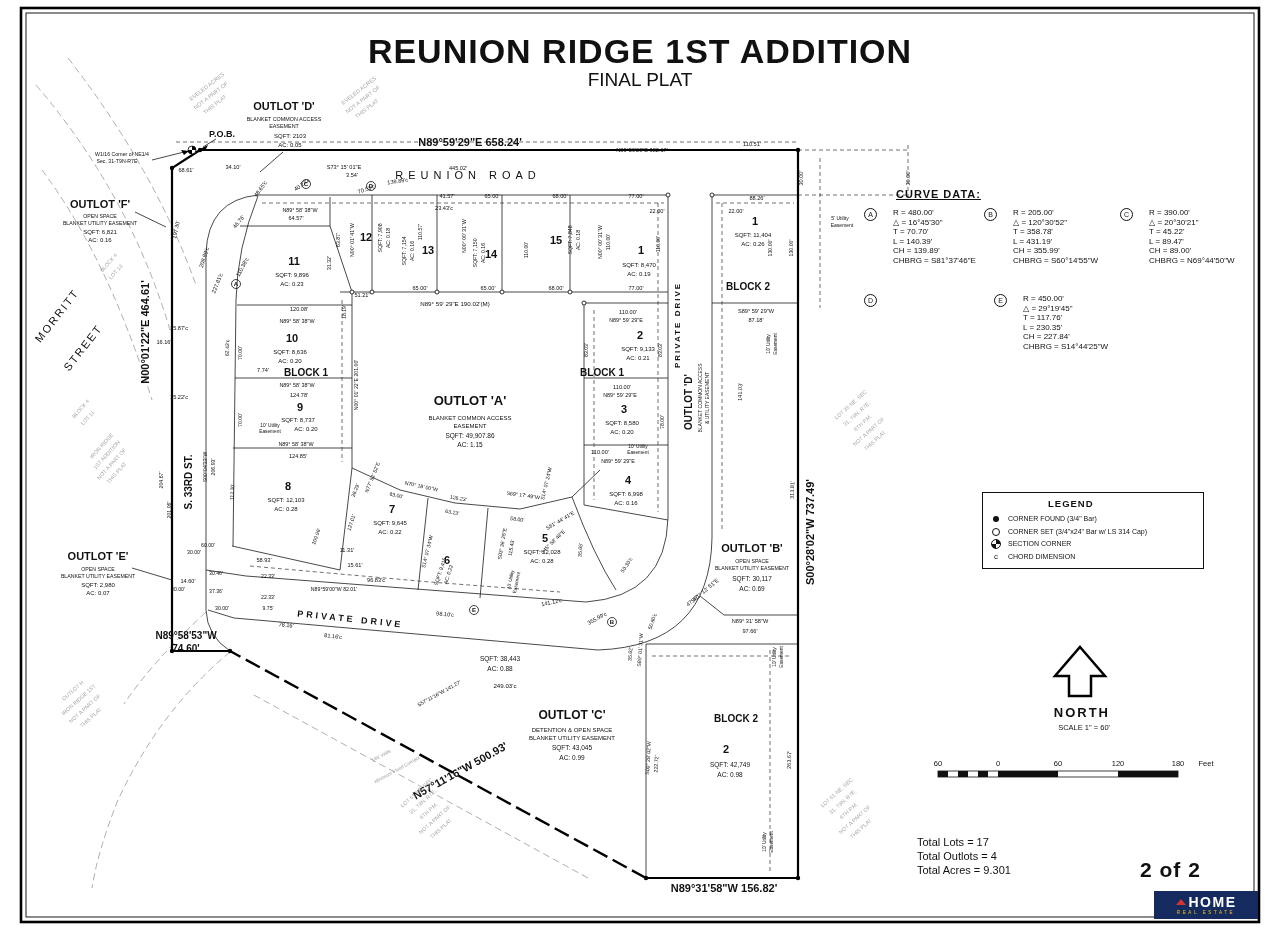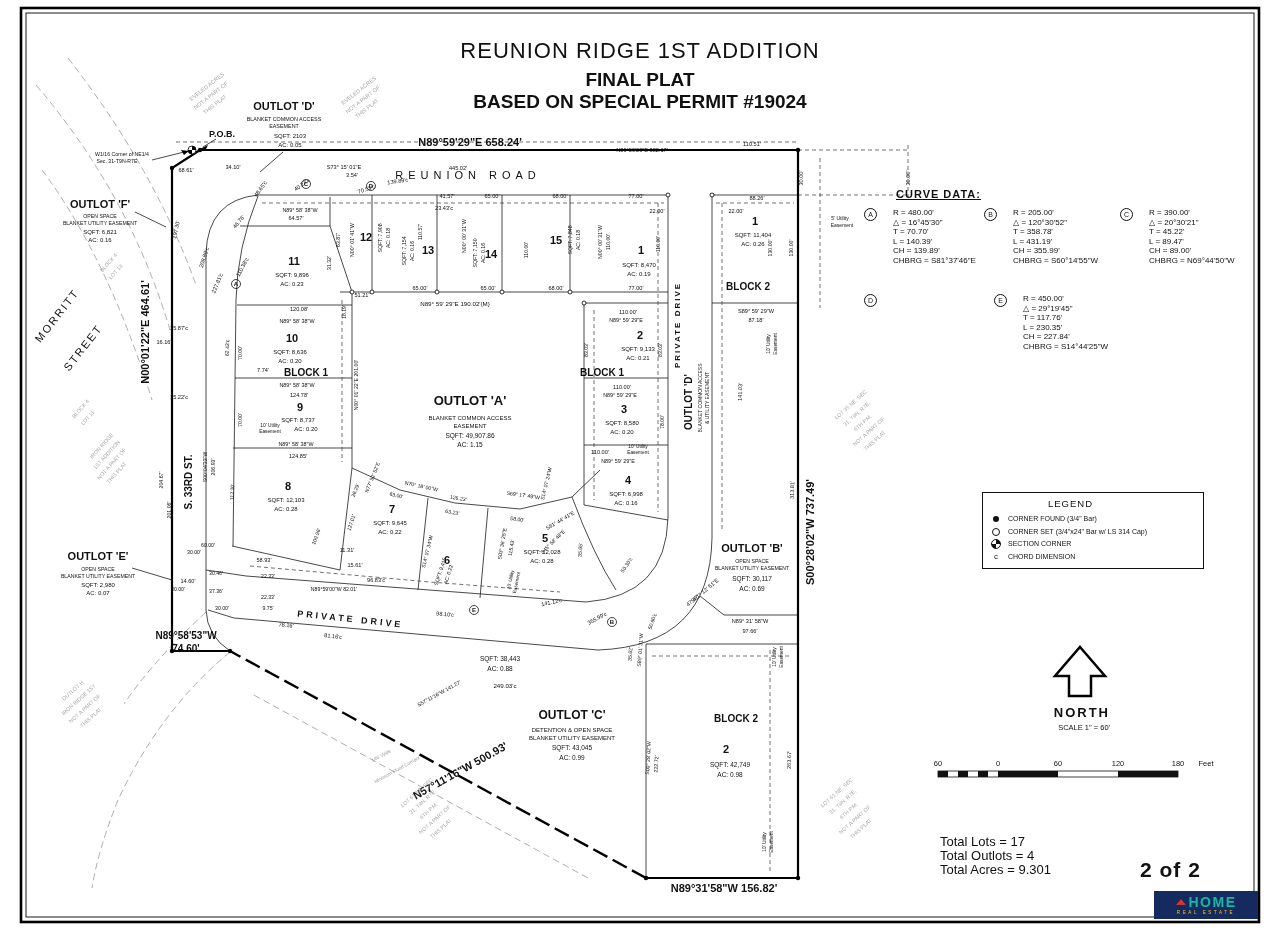--- a/index.html
+++ b/index.html
@@ -7,50 +7,50 @@
         font-family:"Liberation Sans",sans-serif;color:#111;}
   #plat-svg{position:absolute;left:0;top:0;font-family:"Liberation Sans",sans-serif;}
   .ln-frame{fill:none;stroke:#000;stroke-width:2.6;}
   .ln-frame2{fill:none;stroke:#000;stroke-width:0.9;}
   .ln-bound{fill:none;stroke:#000;stroke-width:2.2;}
   .ln-bound-dash{fill:none;stroke:#000;stroke-width:2.4;stroke-dasharray:16 6;}
   .ln-thin{fill:none;stroke:#1a1a1a;stroke-width:0.8;}
   .ln-dash{fill:none;stroke:#333;stroke-width:0.7;stroke-dasharray:4 3;}
   .ln-ghost{fill:none;stroke:#999;stroke-width:0.8;stroke-dasharray:7 4;}
   .title-block{position:absolute;top:33px;left:0;width:100%;text-align:center;}
-  .title-main{font-size:22px;font-weight:normal;letter-spacing:1px;line-height:36px;}
-  .title-sub{font-size:19px;font-weight:bold;line-height:22px;}
+  .title-main{font-size:34px;font-weight:bold;letter-spacing:1px;line-height:36px;}
+  .title-sub{font-size:19px;font-weight:normal;line-height:22px;}
   .curve-data{position:absolute;left:862px;top:190px;width:400px;height:175px;font-size:8px;line-height:9.5px;}
   .curve-heading{font-size:11px;font-weight:bold;text-decoration:underline;letter-spacing:1px;margin-left:34px;}
   .curve-block{position:absolute;display:flex;gap:16px;}
   .curve-id{width:11px;height:11px;border:1px solid #111;border-radius:50%;font-size:7px;
             display:flex;align-items:center;justify-content:center;flex:0 0 auto;}
   .curve-lines div{white-space:nowrap;}
   .curve-0{left:2px;top:18px}.curve-1{left:122px;top:18px}.curve-2{left:258px;top:18px}
   .curve-3{left:2px;top:104px}.curve-4{left:132px;top:104px}
   .legend{position:absolute;left:982px;top:492px;width:206px;border:1px solid #111;padding:5px 7px;background:#fff;}
-  .legend-heading{font-size:9.5px;font-weight:normal;letter-spacing:1px;margin:0 0 4px 12px;padding-left:46px;}
+  .legend-heading{font-size:9.5px;font-weight:bold;letter-spacing:1px;margin:0 0 4px 12px;padding-left:46px;}
   .legend-item{display:flex;align-items:center;gap:6px;font-size:7px;line-height:12.5px;}
   .sym{width:12px;display:flex;justify-content:center;align-items:center;flex:0 0 auto;}
   .sym-dot{width:6px;height:6px;background:#111;border-radius:50%;}
   .sym-ring{width:6px;height:6px;border:1px solid #111;border-radius:50%;background:#fff;}
   .sym-section{width:8px;height:8px;border:1px solid #111;border-radius:50%;
     background:conic-gradient(#111 0 90deg,#fff 90deg 180deg,#111 180deg 270deg,#fff 270deg 360deg);}
   .sym-chord{font-size:8px;}
   .north-block{position:absolute;left:1018px;top:644px;width:92px;text-align:right;}
   .north-label{font-size:13px;font-weight:bold;letter-spacing:2px;margin-top:2px;}
   .north-scale{font-size:7.5px;margin-top:3px;}
-  .totals{position:absolute;left:940px;top:835px;font-size:13px;line-height:14px;}
+  .totals{position:absolute;left:917px;top:835px;font-size:11px;line-height:14px;}
   .pageno{position:absolute;left:1140px;top:858px;font-size:21px;font-weight:bold;letter-spacing:1px;}
   .logo{position:absolute;left:1154px;top:891px;width:104px;height:28px;background:#152a5e;
         display:flex;flex-direction:column;align-items:center;justify-content:center;gap:1px;}
   .logo-row{display:flex;align-items:center;gap:3px;}
   .logo-roof{width:0;height:0;border-left:5px solid transparent;border-right:5px solid transparent;
              border-bottom:6px solid #d63333;}
-  .logo-name{color:#14b8a6;font-weight:bold;font-size:14px;letter-spacing:1.5px;line-height:14px;}
+  .logo-name{color:#ffffff;font-weight:bold;font-size:14px;letter-spacing:1.5px;line-height:14px;}
   .logo-tag{color:#f6c51d;font-size:4.5px;letter-spacing:2.6px;line-height:5px;}
 </style>
 </head>
 <body>
 
 <div class="page">
 
   <svg id="plat-svg" width="1280" height="931" viewBox="0 0 1280 931">
 
     <g>
@@ -481,21 +481,20 @@
         <text x="1058" y="766" font-size="7.5" text-anchor="middle" fill="#111">60</text>
         <text x="1118" y="766" font-size="7.5" text-anchor="middle" fill="#111">120</text>
         <text x="1178" y="766" font-size="7.5" text-anchor="middle" fill="#111">180</text>
         <text x="1206" y="766" font-size="7.5" text-anchor="middle" fill="#111">Feet</text>
       </g>
   </svg>
 
   <div class="title-block">
     <div class="title-main">REUNION RIDGE 1ST ADDITION</div>
     <div class="title-sub">FINAL PLAT</div>
-    <div class="title-sub">BASED ON SPECIAL PERMIT #19024</div>
   </div>
 
   <div class="curve-data" id="curve-data">
     <div class="curve-heading">CURVE DATA:</div>
     <div id="curve-list">
         <div class="curve-block curve-0">
           <span class="curve-id">A</span>
           <div class="curve-lines">
             <div>R = 480.00'</div>
             <div>△ = 16°45'30"</div>

